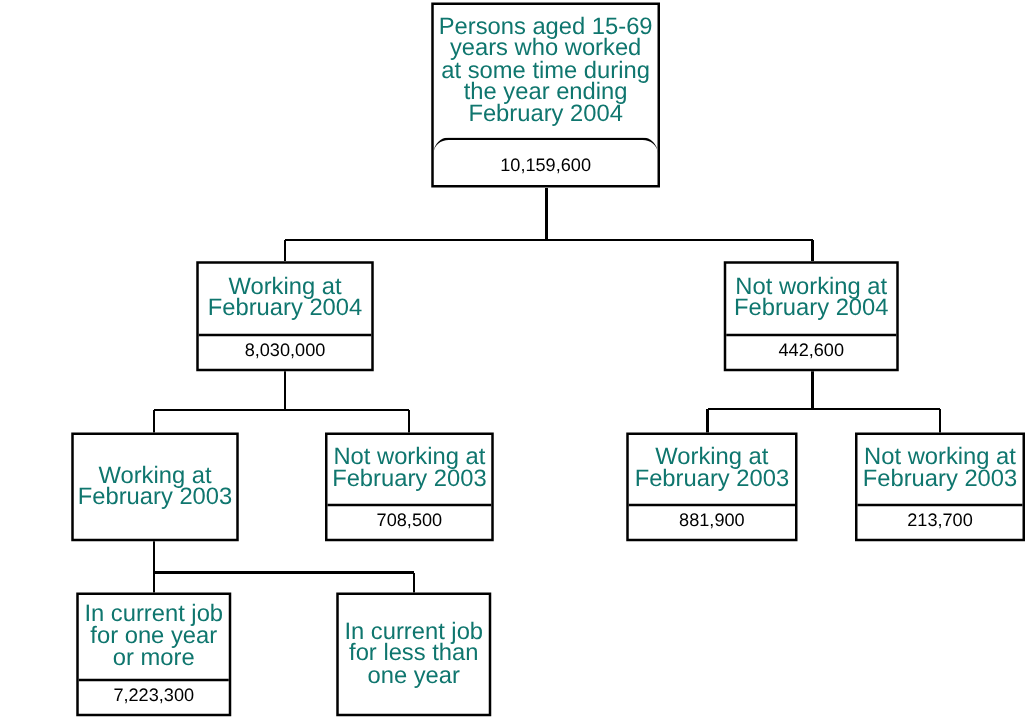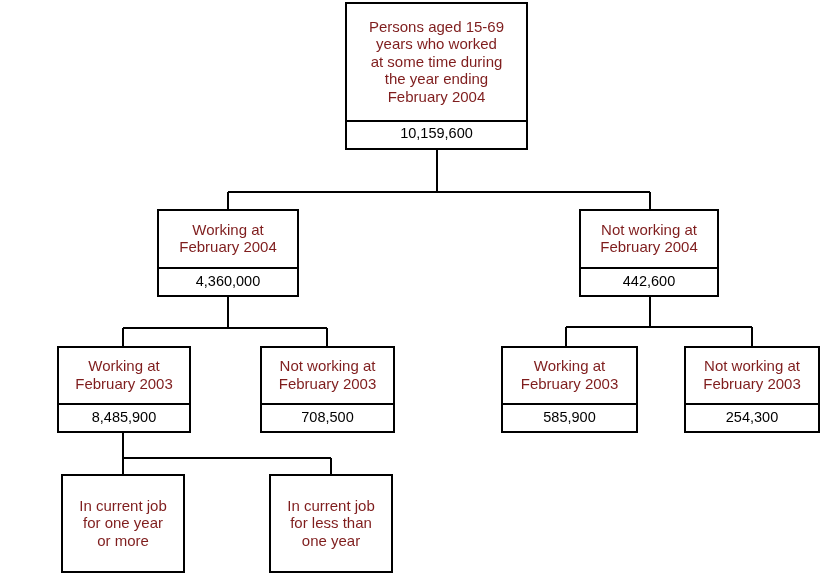--- a/index.html
+++ b/index.html
@@ -33,40 +33,40 @@
     flex-direction: column;
     z-index: 2;
   }
   .node-label {
     flex: 1 1 auto;
     display: flex;
     flex-direction: column;
     align-items: center;
     justify-content: center;
     text-align: center;
-    font-size: 15px;
+    font-size: 19px;
     line-height: 17.5px;
-    color: #7f1d1d;
+    color: #0f766e;
     padding: 2px 3px 3px 3px;
     white-space: pre-line;
     box-sizing: border-box;
   }
   .node-value {
     flex: 0 0 auto;
     border-top: 2px solid #000000;
     text-align: center;
     font-size: 14.5px;
     line-height: 17.5px;
     color: #000000;
     padding: 4px 3px 5px 3px;
     box-sizing: border-box;
   }
   
   #node-total          { left: 345px; top: 2px;   width: 183px; height: 148px; }
-  #node-total .node-value { padding-top: 3px; padding-bottom: 6px; }
+  #node-total .node-value { padding-top: 13px; padding-bottom: 6px; border-radius: 12px; }
 
   #node-working-2004   { left: 157px; top: 209px; width: 142px; height: 88px; }
   #node-notworking-2004{ left: 579px; top: 209px; width: 140px; height: 88px; }
 
   #node-w04-w03        { left: 57px;  top: 346px; width: 134px; height: 87px; }
   #node-w04-n03        { left: 260px; top: 346px; width: 135px; height: 87px; }
   #node-n04-w03        { left: 501px; top: 346px; width: 137px; height: 87px; }
   #node-n04-n03        { left: 684px; top: 346px; width: 136px; height: 87px; }
 
   #node-job-oneyear    { left: 61px;  top: 474px; width: 124px; height: 99px; }
@@ -107,57 +107,57 @@
 years who worked
 at some time during
 the year ending
 February 2004</div>
     <div class="node-value">10,159,600</div>
   </div>
 
   <div class="node-box" id="node-working-2004">
     <div class="node-label">Working at
 February 2004</div>
-    <div class="node-value">4,360,000</div>
+    <div class="node-value">8,030,000</div>
   </div>
 
   <div class="node-box" id="node-notworking-2004">
     <div class="node-label">Not working at
 February 2004</div>
     <div class="node-value">442,600</div>
   </div>
 
   <div class="node-box" id="node-w04-w03">
     <div class="node-label">Working at
 February 2003</div>
-    <div class="node-value">8,485,900</div>
   </div>
 
   <div class="node-box" id="node-w04-n03">
     <div class="node-label">Not working at
 February 2003</div>
     <div class="node-value">708,500</div>
   </div>
 
   <div class="node-box" id="node-n04-w03">
     <div class="node-label">Working at
 February 2003</div>
-    <div class="node-value">585,900</div>
+    <div class="node-value">881,900</div>
   </div>
 
   <div class="node-box" id="node-n04-n03">
     <div class="node-label">Not working at
 February 2003</div>
-    <div class="node-value">254,300</div>
+    <div class="node-value">213,700</div>
   </div>
 
   <div class="node-box" id="node-job-oneyear">
     <div class="node-label">In current job
 for one year
 or more</div>
+    <div class="node-value">7,223,300</div>
   </div>
 
   <div class="node-box" id="node-job-lessyear">
     <div class="node-label">In current job
 for less than
 one year</div>
   </div>
 
 </div>
 

